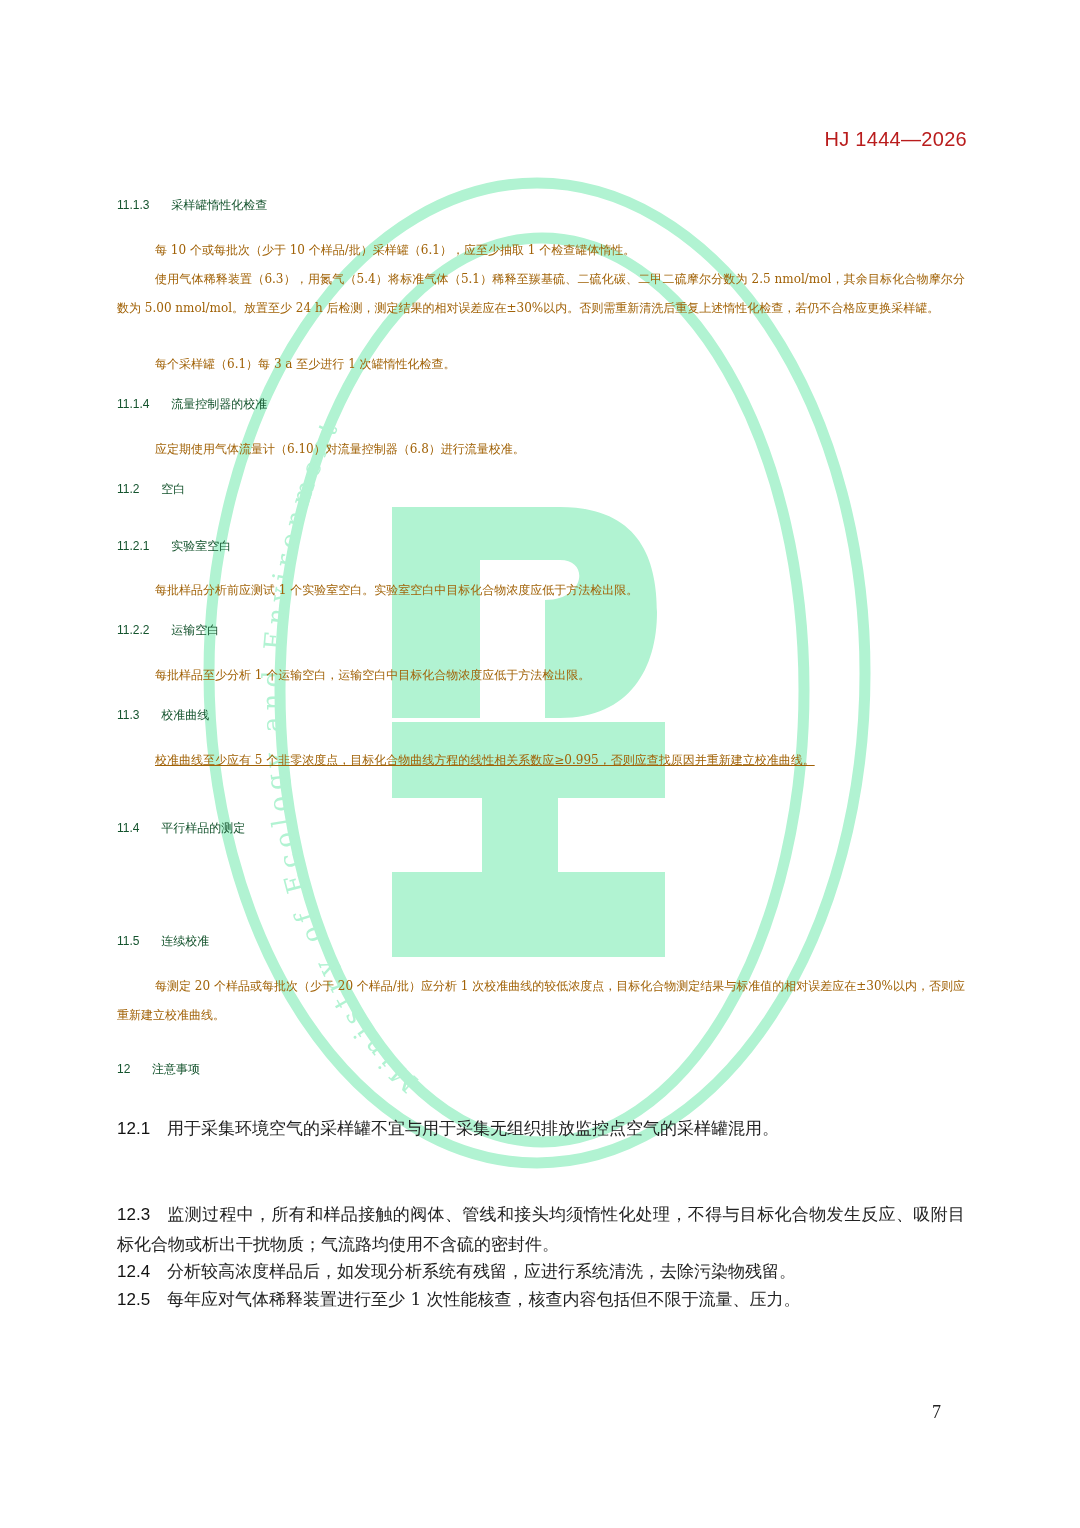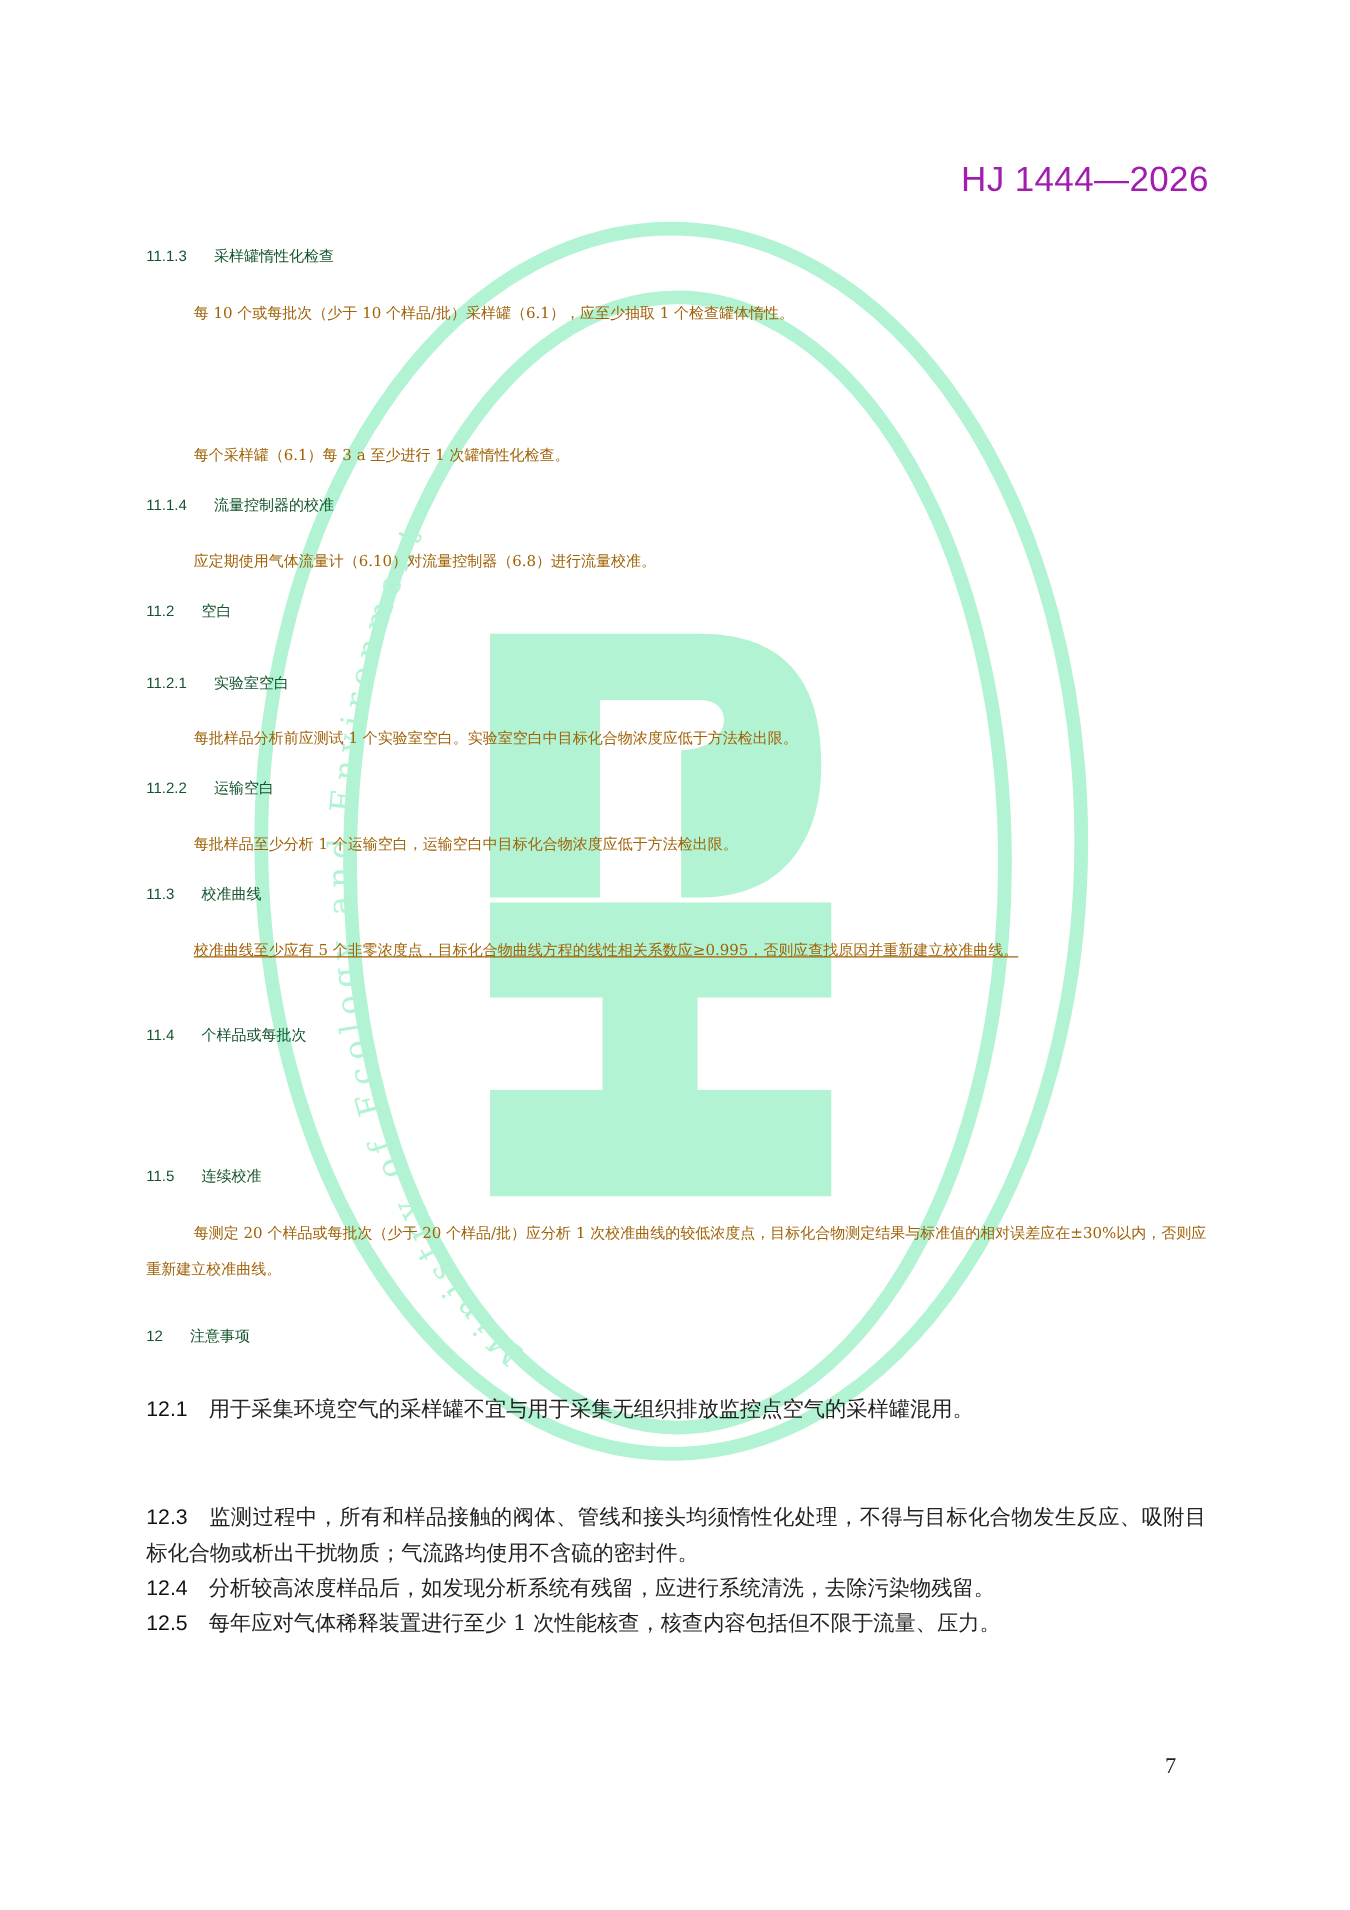--- a/index.html
+++ b/index.html
@@ -34,23 +34,23 @@
       left: 0; top: 0;
       width: 1080px;
       height: 1528px;
       z-index: 1;
     }
     .std-code {
       position: absolute;
       right: 113px;
       top: 128px;
       font-family: "Liberation Sans", "DejaVu Sans", sans-serif;
-      font-size: 28px;
+      font-size: 20px;
       letter-spacing: 0.3px;
-      color: #a21caf;
+      color: #b91c1c;
     }
     .h {
       position: absolute;
       left: 117px;
       font-family: "DejaVu Sans", "Liberation Sans", sans-serif;
       font-size: 12px;
       color: #14532d;
       white-space: nowrap;
     }
     .h .num {
@@ -119,20 +119,21 @@
 
   <div class="content">
     <div class="std-code">HJ 1444—2026</div>
 
     <div class="h" style="top:197px;">
       <span class="num">11.1.3</span>
       <span style="display:inline-block;width:14px"></span>
       <span>采样罐惰性化检查</span>
     </div>
     <div class="p indent" style="top:236px;">每 10 个或每批次（少于 10 个样品/批）采样罐（6.1），应至少抽取 1 个检查罐体惰性。</div>
+    <div class="p indent" style="top:265px;">使用气体稀释装置（6.3），用氮气（5.4）将标准气体（5.1）稀释至羰基硫、二硫化碳、二甲二硫摩尔分数为 2.5 nmol/mol，其余目标化合物摩尔分数为 5.00 nmol/mol。放置至少 24 h 后检测，测定结果的相对误差应在±30%以内。否则需重新清洗后重复上述惰性化检查，若仍不合格应更换采样罐。</div>
     <div class="p indent" style="top:350px;">每个采样罐（6.1）每 3 a 至少进行 1 次罐惰性化检查。</div>
 
     <div class="h" style="top:396px;">
       <span class="num">11.1.4</span>
       <span style="display:inline-block;width:14px"></span>
       <span>流量控制器的校准</span>
     </div>
     <div class="p indent" style="top:435px;">应定期使用气体流量计（6.10）对流量控制器（6.8）进行流量校准。</div>
 
     <div class="h" style="top:481px;">
@@ -158,21 +159,21 @@
     <div class="h" style="top:707px;">
       <span class="num">11.3</span>
       <span style="display:inline-block;width:14px"></span>
       <span>校准曲线</span>
     </div>
     <div class="p indent" style="top:746px;text-decoration:underline;">校准曲线至少应有 5 个非零浓度点，目标化合物曲线方程的线性相关系数应≥0.995，否则应查找原因并重新建立校准曲线。</div>
 
     <div class="h" style="top:820px;">
       <span class="num">11.4</span>
       <span style="display:inline-block;width:14px"></span>
-      <span>个样品或每批次</span>
+      <span>平行样品的测定</span>
     </div>
 
     <div class="h" style="top:933px;">
       <span class="num">11.5</span>
       <span style="display:inline-block;width:14px"></span>
       <span>连续校准</span>
     </div>
     <div class="p indent" style="top:972px;">每测定 20 个样品或每批次（少于 20 个样品/批）应分析 1 次校准曲线的较低浓度点，目标化合物测定结果与标准值的相对误差应在±30%以内，否则应重新建立校准曲线。</div>
 
     <div class="h" style="top:1061px;">

